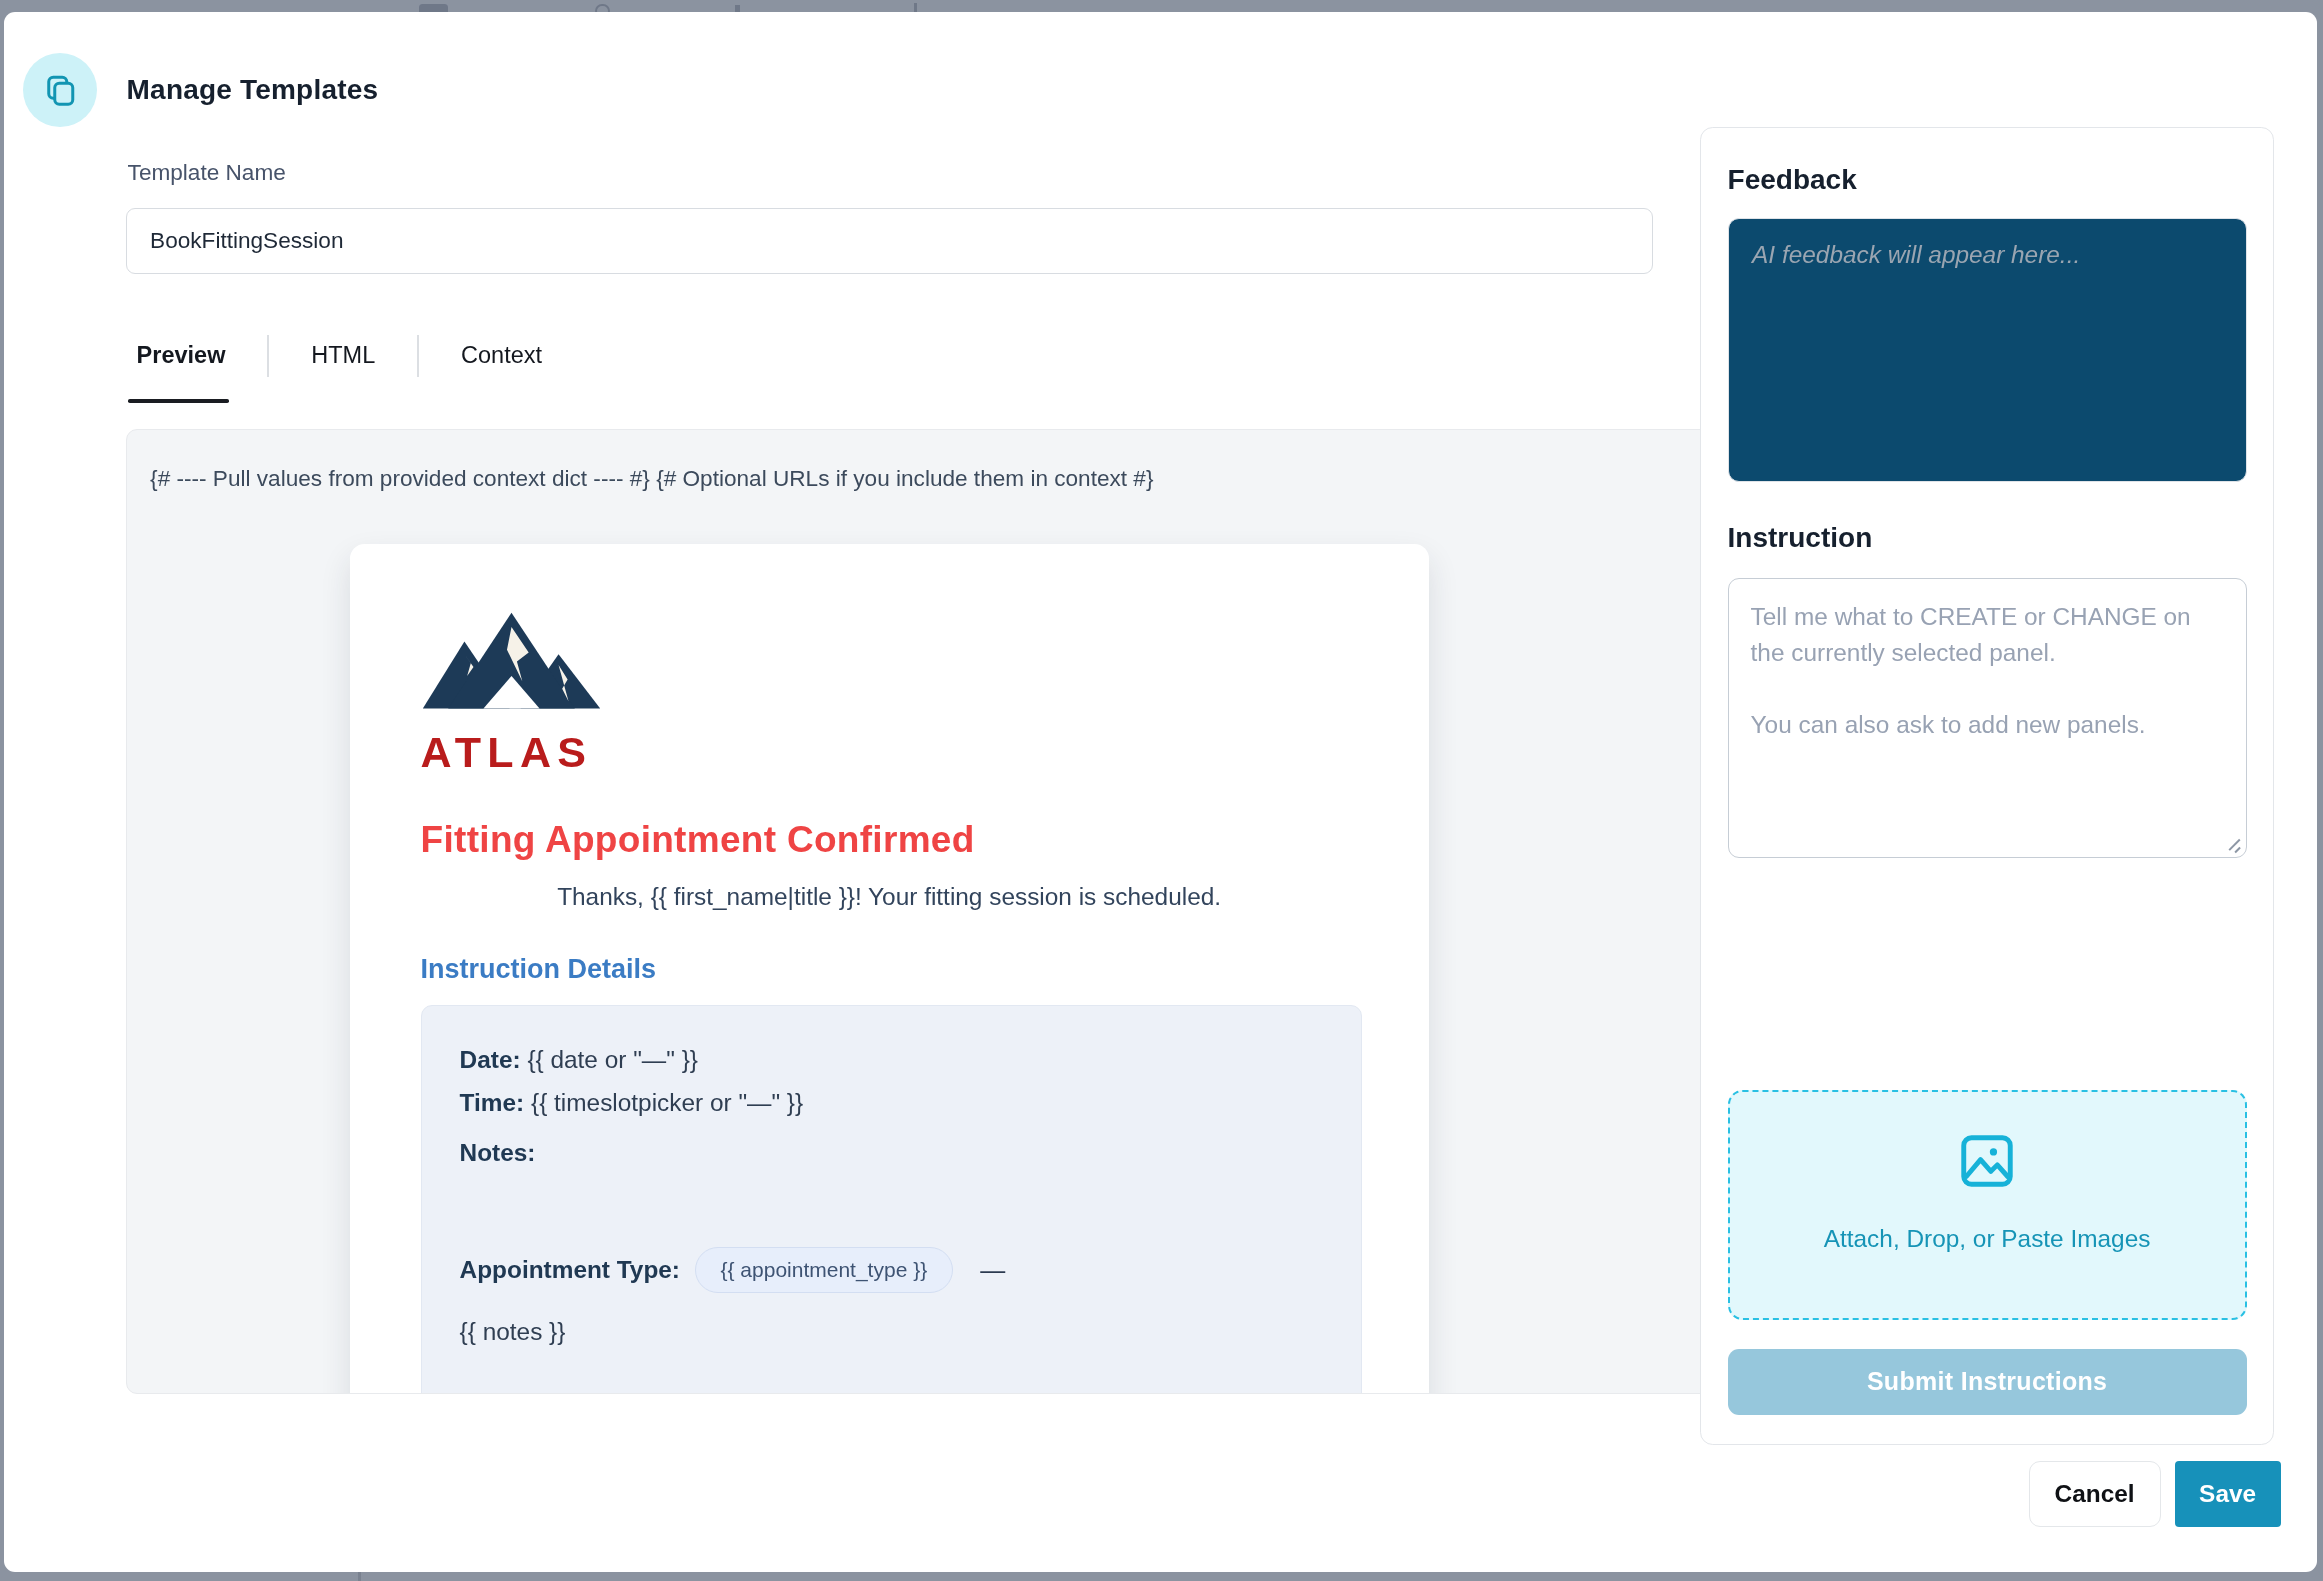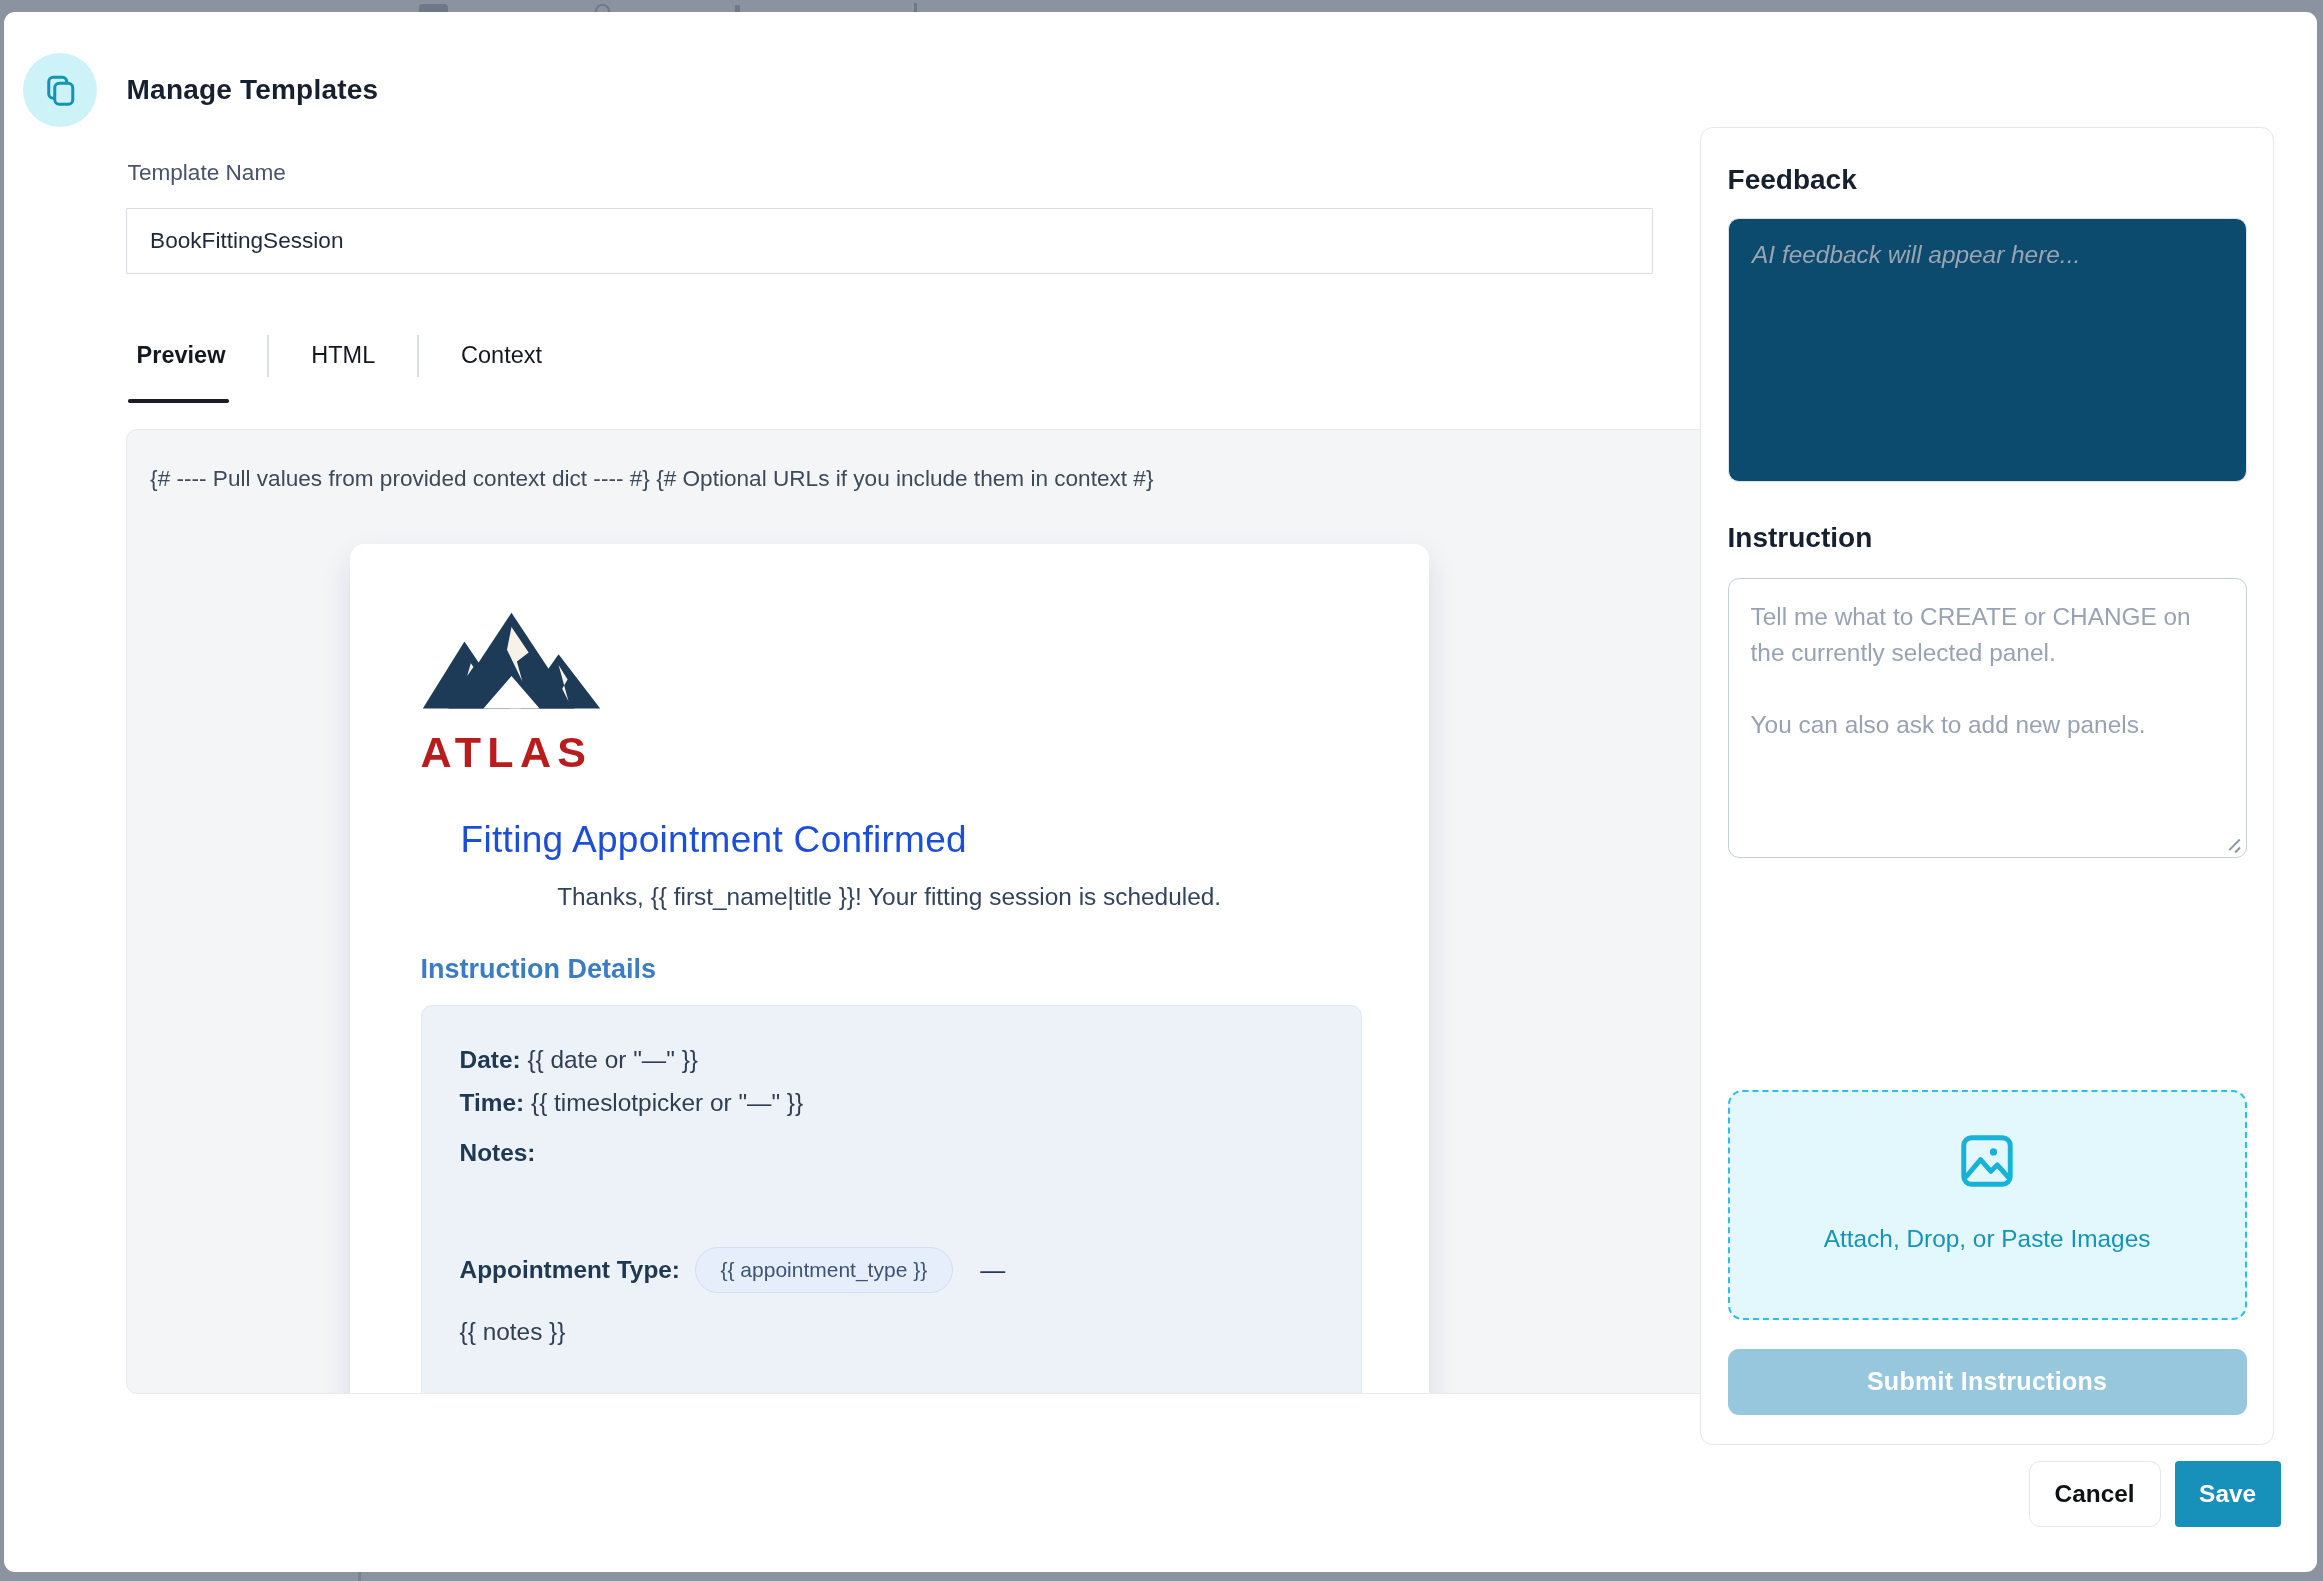--- a/index.html
+++ b/index.html
@@ -18,39 +18,39 @@
   
   .modal{left:3.6px;top:11.8px;width:2313px;height:1560px;background:#ffffff;border-radius:11px;}
 
   
   .icon-circle{left:19px;top:41px;width:74px;height:74px;border-radius:50%;background:#cdf2f8;
                display:flex;align-items:center;justify-content:center;}
   .modal-title{left:123px;top:62px;font-size:28px;font-weight:700;color:#16202e;letter-spacing:0.2px;}
 
   
   .field-label{left:124px;top:148px;font-size:22.6px;color:#47536a;}
-  .name-input{left:122px;top:196px;width:1527px;height:66px;border:1.8px solid #d8dce1;border-radius:1px;
+  .name-input{left:122px;top:196px;width:1527px;height:66px;border:1.8px solid #d8dce1;border-radius:9px;
               background:#fff;padding:0 23.5px;font-size:22.6px;color:#1f2937;font-family:"Liberation Sans",sans-serif;outline:none;}
 
   
   .tabs{left:124px;top:318px;display:flex;align-items:center;height:52px;}
   .tab{font-size:23.5px;color:#14181f;padding:0 9px;cursor:pointer;position:relative;}
   .tab-divider{width:1.8px;height:42px;background:#dcdfe3;margin:0 33px;}
   .tab.active{font-weight:600;}
   .tab-underline{left:124px;top:387px;width:101px;height:4.5px;background:#1a1d22;border-radius:1.8px;}
 
   
   .preview{left:122px;top:417px;width:1774px;height:965px;background:#f3f5f7;border:1.8px solid #e8eaed;
            border-radius:11px;overflow:hidden;}
   .jinja-comment{left:23.5px;top:36px;font-size:22.6px;color:#3c4a5c;white-space:nowrap;}
 
   .email-card{left:223px;top:114px;width:1079px;background:#ffffff;border-radius:14.5px;
               box-shadow:0 14.5px 31px rgba(30,41,59,.12);padding:63px 71px 81px 71px;}
   .brand-word{margin-top:9px;font-size:43px;font-weight:700;letter-spacing:6.3px;color:#b91c1c;}
-  .email-h1{margin-top:42px;font-size:37px;font-weight:400;color:#1d4ed8;letter-spacing:0.3px;margin-left:40px;}
+  .email-h1{margin-top:42px;font-size:37px;font-weight:700;color:#ef4444;letter-spacing:0.3px;}
   .email-greeting{margin-top:22px;font-size:24.4px;color:#32445c;text-align:center;}
   .email-section-h{margin-top:43px;font-size:27px;font-weight:700;color:#3b7cc4;}
   .details-box{margin-top:20px;margin-left:0;width:941px;height:561px;background:#edf1f8;
                border:0.9px solid #e2e8f2;border-radius:11px;padding:40px 38px;}
   .detail-line{font-size:24.4px;color:#2f3e52;}
   .detail-line b{color:#203953;font-weight:700;}
   .line-time{margin-top:15.4px;}
   .line-type{margin-top:80px;display:flex;align-items:center;}
   .type-pill{display:inline-flex;align-items:center;margin-left:14.5px;padding:10px 25px;border-radius:904px;
              background:#e7eefb;border:1.8px solid #d3def2;font-size:21px;color:#3e5373;}

